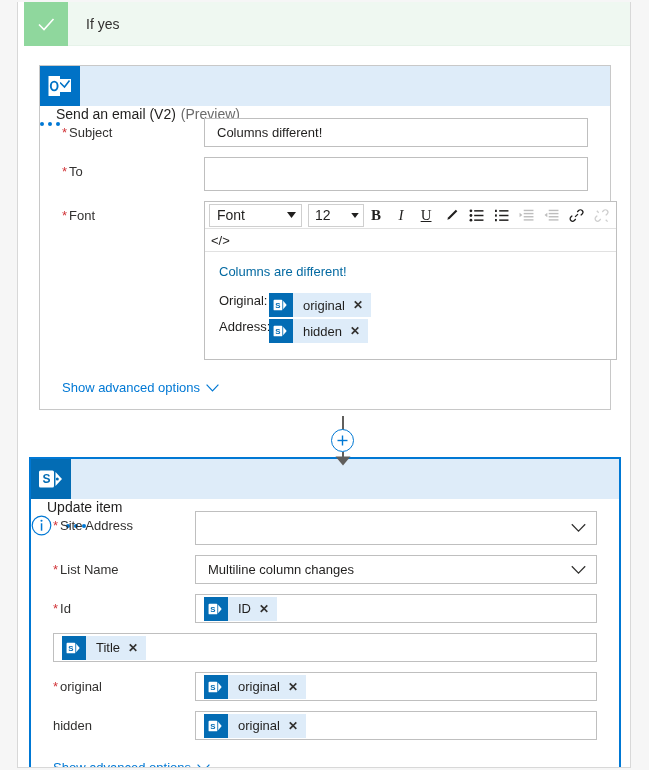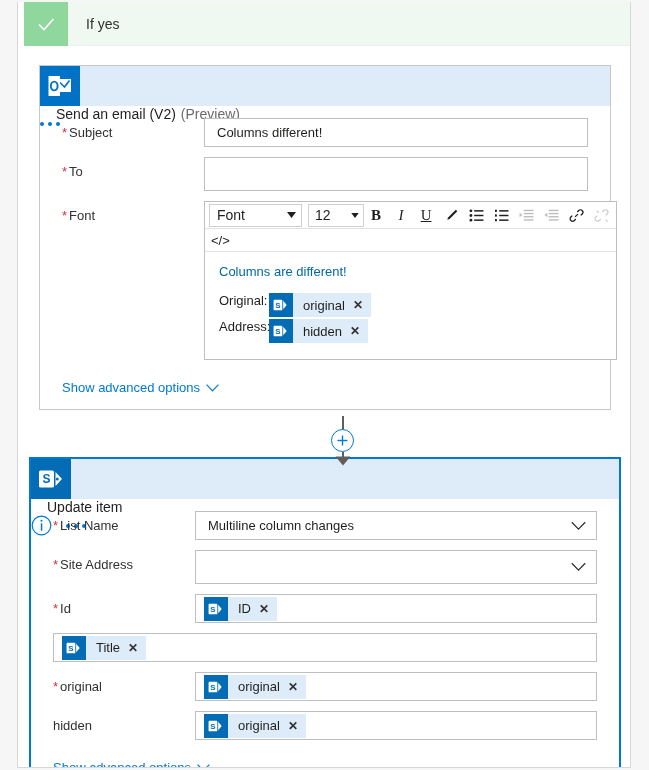--- a/index.html
+++ b/index.html
@@ -421,37 +421,37 @@
               <i></i>
             </div>
         </div>
       </div>
 
       <div class="card-body">
 
         
         <div class="row">
           <div class="row-label">
-            <span class="req">*</span><span>List Name</span>
-          </div>
-          <div class="field">
-            <span class="val">Multiline column changes</span>
+            <span class="req">*</span><span>Site Address</span>
+          </div>
+          <div class="field tall">
+            <span class="val"></span>
             <svg class="chevron" width="15" height="9" viewBox="0 0 15 9">
               <polyline points="0.8,0.8 7.5,7.6 14.2,0.8" fill="none" stroke="#323130" stroke-width="1.3"></polyline>
             </svg>
           </div>
         </div>
 
         
         <div class="row">
           <div class="row-label">
-            <span class="req">*</span><span>Site Address</span>
-          </div>
-          <div class="field tall">
-            <span class="val"></span>
+            <span class="req">*</span><span>List Name</span>
+          </div>
+          <div class="field">
+            <span class="val">Multiline column changes</span>
             <svg class="chevron" width="15" height="9" viewBox="0 0 15 9">
               <polyline points="0.8,0.8 7.5,7.6 14.2,0.8" fill="none" stroke="#323130" stroke-width="1.3"></polyline>
             </svg>
           </div>
         </div>
 
         
         <div class="row">
           <div class="row-label">
             <span class="req">*</span><span>Id</span>

